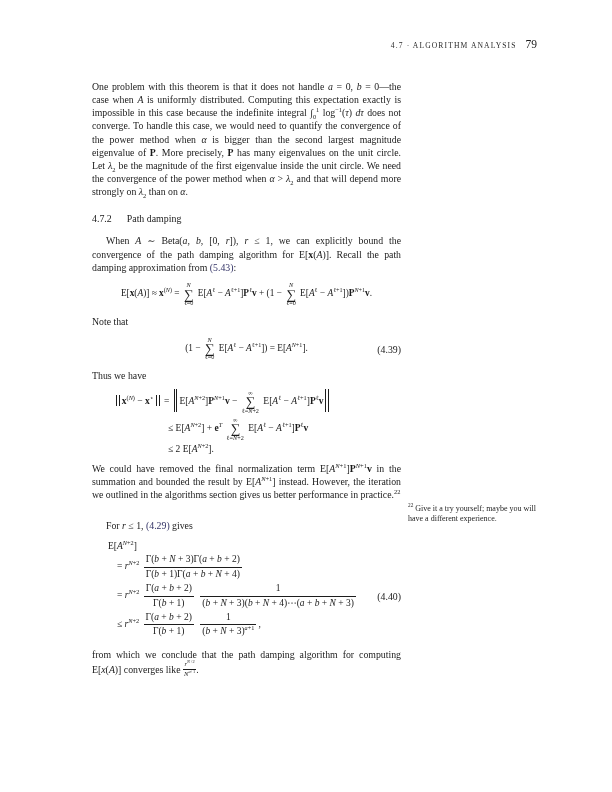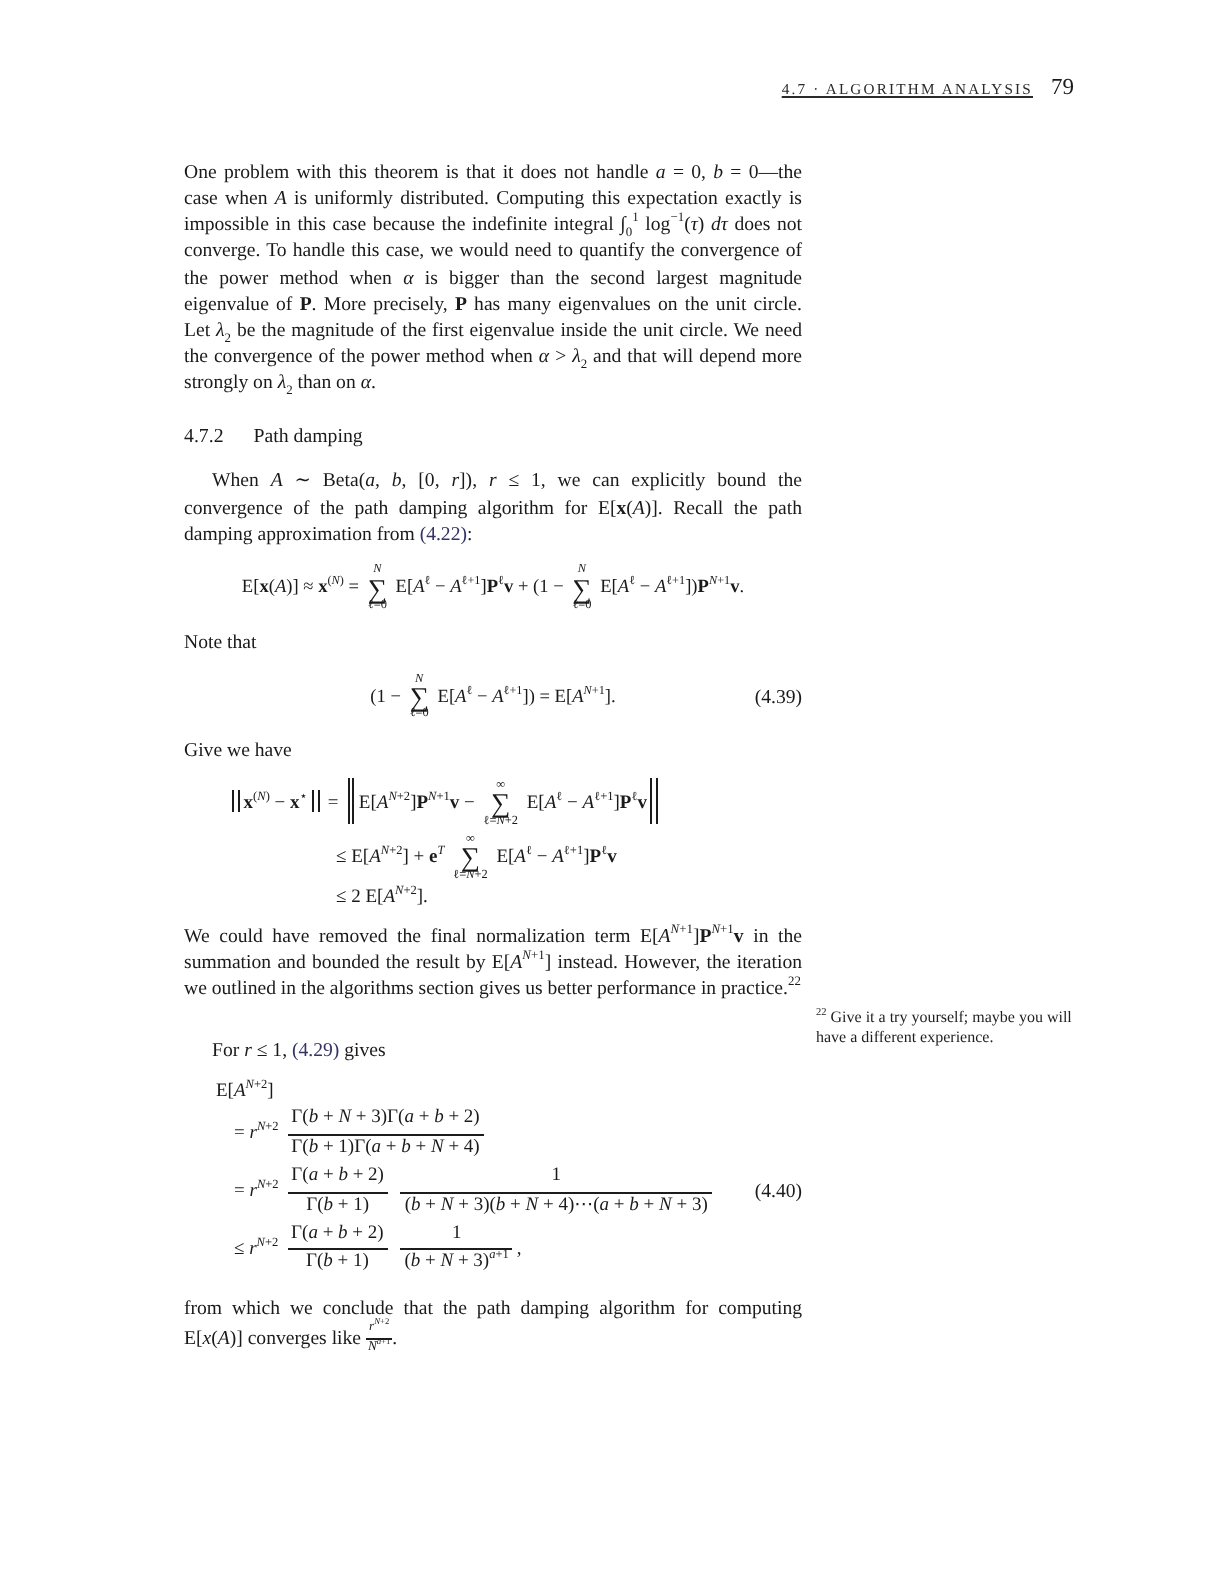--- a/index.html
+++ b/index.html
@@ -1,20 +1,20 @@
 <!DOCTYPE html>
 <html style="--link: #333366; --text: #1a1a1a;"><head>
 <meta charset="utf-8">
 <style>
   html,body{margin:0;padding:0;background:#e8e8e8;}
   .page{position:relative;width:612px;height:792px;background:#ffffff;margin:0 auto;overflow:hidden;
         font-family:"Liberation Serif","DejaVu Serif",serif;color:var(--text,#1a1a1a);}
   
   .header{position:absolute;top:38px;right:75px;display:flex;align-items:baseline;}
-  .running{font-size:7.6px;letter-spacing:1.1px;color:#2a2a2a;text-decoration:underline;}
+  .running{font-size:7.6px;letter-spacing:1.1px;color:#2a2a2a;}
   .pageno{font-size:11.5px;margin-left:9px;}
   
   .col{position:absolute;left:92px;top:80px;width:309px;}
   .body{font-size:9.8px;line-height:13.15px;text-align:justify;margin:0;}
   .ind{text-indent:14px;}
   .sechead{margin:15px 0 10px 0;font-size:9.9px;}
   .secnum{margin-right:15px;}
   .sectitle{}
   .lead{font-size:9.8px;line-height:13.15px;margin:2px 0;text-align:left;}
   
@@ -62,21 +62,21 @@
   </div>
 
   <div class="col">
 
     <p class="body">One problem with this theorem is that it does not handle <i>a</i> = 0, <i>b</i> = 0—the case when <i>A</i> is uniformly distributed. Computing this expectation exactly is impossible in this case because the indefinite integral ∫<sub>0</sub><sup>1</sup> log<sup>−1</sup>(<i>τ</i>) <i>dτ</i> does not converge. To handle this case, we would need to quantify the convergence of the power method when <i>α</i> is bigger than the second largest magnitude eigenvalue of <b>P</b>. More precisely, <b>P</b> has many eigenvalues on the unit circle. Let <i>λ</i><sub>2</sub> be the magnitude of the first eigenvalue inside the unit circle. We need the convergence of the power method when <i>α</i> &gt; <i>λ</i><sub>2</sub> and that will depend more strongly on <i>λ</i><sub>2</sub> than on <i>α</i>.</p>
 
     <div class="sechead">
       <span class="secnum">4.7.2</span><span class="sectitle">Path damping</span>
     </div>
 
-    <p class="body ind">When <i>A</i> ∼ Beta(<i>a</i>, <i>b</i>, [0, <i>r</i>]), <i>r</i> ≤ 1, we can explicitly bound the convergence of the path damping algorithm for E[<b>x</b>(<i>A</i>)]. Recall the path damping approximation from <span class="eqref">(4.22)</span>:</p>
+    <p class="body ind">When <i>A</i> ∼ Beta(<i>a</i>, <i>b</i>, [0, <i>r</i>]), <i>r</i> ≤ 1, we can explicitly bound the convergence of the path damping algorithm for E[<b>x</b>(<i>A</i>)]. Recall the path damping approximation from <span class="eqref">(5.43)</span>:</p>
 
     <div class="eq">
       <span class="eqbody">E[<b>x</b>(<i>A</i>)] ≈ <b>x</b><sup>(<i>N</i>)</sup> = <span class="sum">
             <span class="top"><i>N</i></span>
             <span class="sig">∑</span>
             <span class="bot">ℓ=0</span>
           </span> E[<i>A</i><sup>ℓ</sup> − <i>A</i><sup>ℓ+1</sup>]<b>P</b><sup>ℓ</sup><b>v</b> + (1 − <span class="sum">
             <span class="top"><i>N</i></span>
             <span class="sig">∑</span>
             <span class="bot">ℓ=0</span>
@@ -87,21 +87,21 @@
 
     <div class="eq">
       <span class="eqbody">(1 − <span class="sum">
             <span class="top"><i>N</i></span>
             <span class="sig">∑</span>
             <span class="bot">ℓ=0</span>
           </span> E[<i>A</i><sup>ℓ</sup> − <i>A</i><sup>ℓ+1</sup>]) = E[<i>A</i><sup><i>N</i>+1</sup>].</span>
       <span class="eqno">(4.39)</span>
     </div>
 
-    <p class="lead">Give we have</p>
+    <p class="lead">Thus we have</p>
 
     <div class="eqgroup">
       <div class="line l-n1"><span class="dbar db-s"></span><b>x</b><sup>(<i>N</i>)</sup> − <b>x</b><sup>⋆</sup><span class="dbar db-s"></span> = <span class="dbar db-l"></span>E[<i>A</i><sup><i>N</i>+2</sup>]<b>P</b><sup><i>N</i>+1</sup><b>v</b> − <span class="sum">
             <span class="top">∞</span>
             <span class="sig">∑</span>
             <span class="bot">ℓ=<i>N</i>+2</span>
           </span> E[<i>A</i><sup>ℓ</sup> − <i>A</i><sup>ℓ+1</sup>]<b>P</b><sup>ℓ</sup><b>v</b><span class="dbar db-l"></span></div>
       <div class="line l-n2">≤ E[<i>A</i><sup><i>N</i>+2</sup>] + <b>e</b><sup><i>T</i></sup> <span class="sum">
             <span class="top">∞</span>
             <span class="sig">∑</span>

